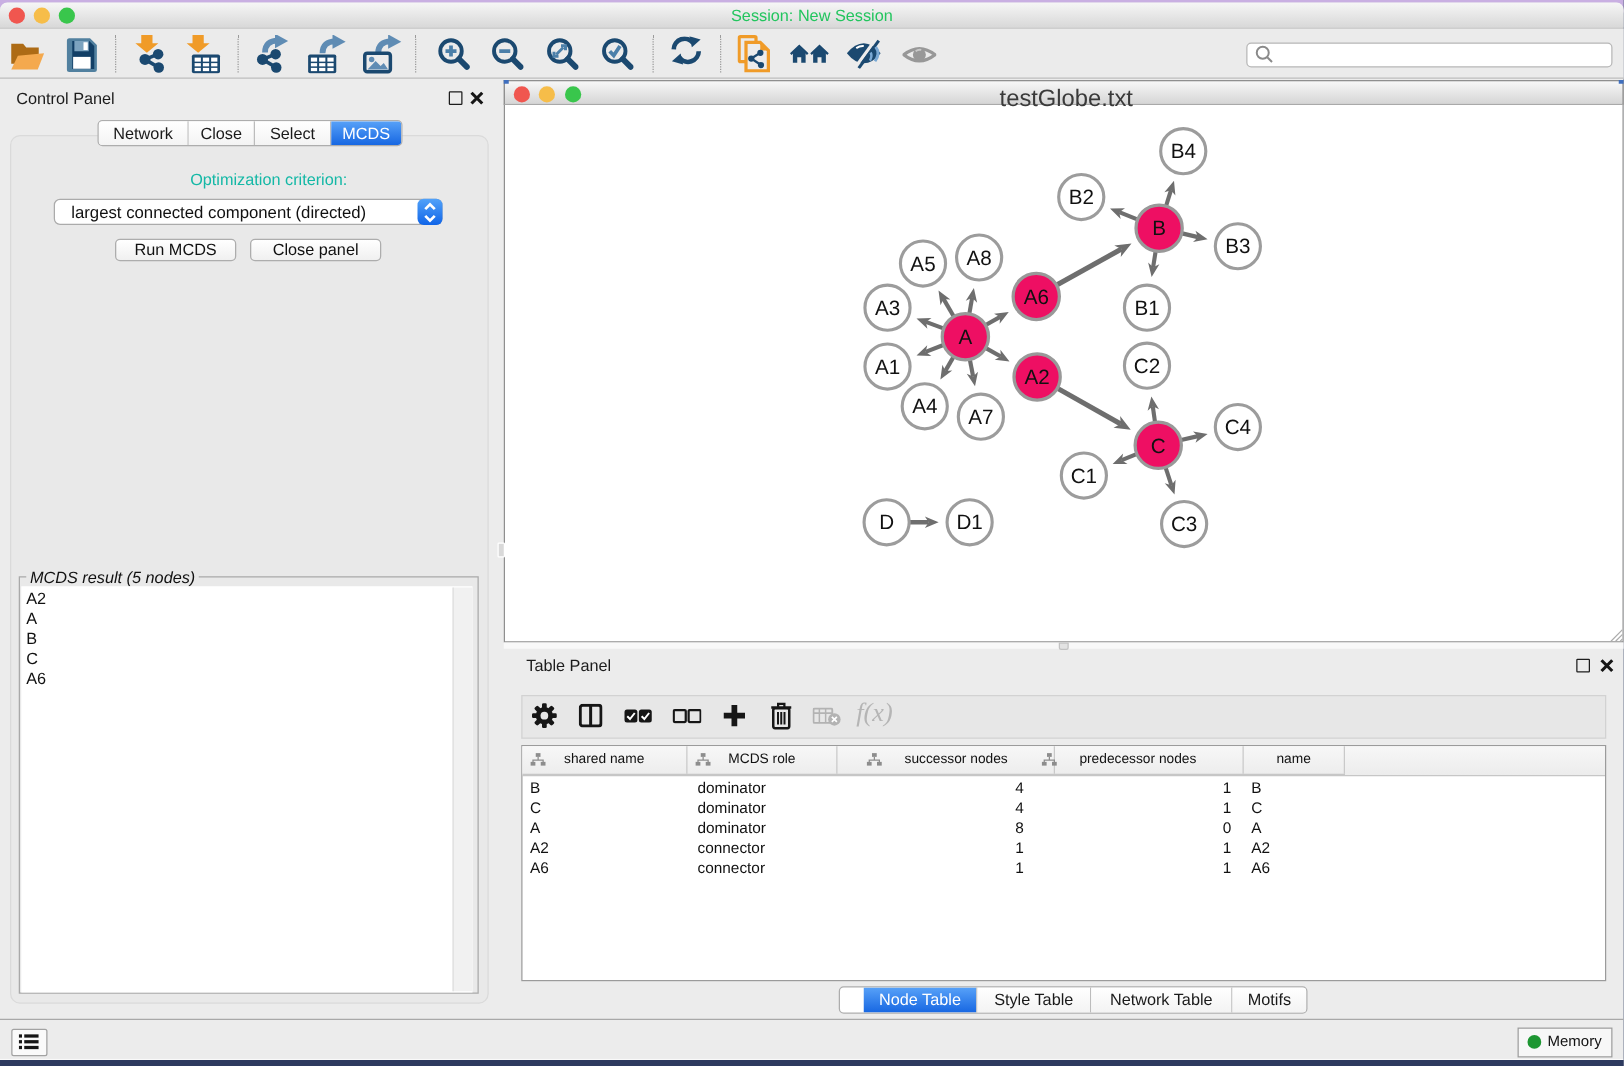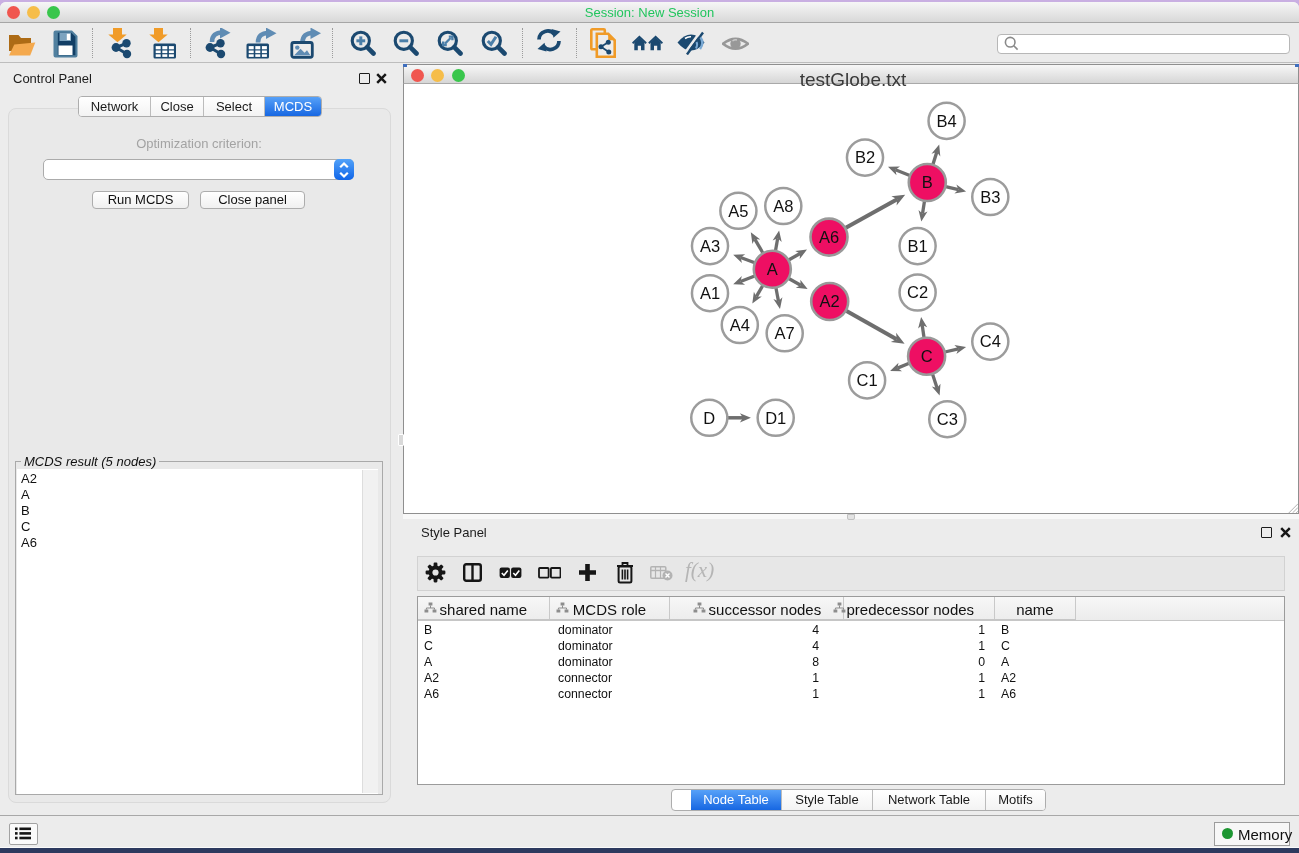--- a/index.html
+++ b/index.html
@@ -16,54 +16,54 @@
 #search{left:997px;top:34px;width:291px;height:18px;background:#fff;border:1px solid #b7b7b7;border-radius:4px;}
 .hdrtxt{font-size:13px;color:#1c1c1c;}
 .flt{width:9px;height:9px;border:1.6px solid #1c1c1c;border-radius:1px;background:transparent;}
 .cls{width:11px;height:11px;}
 
 #tabs{left:78px;top:96px;height:19px;display:flex;border:1px solid #adadad;border-radius:4px;overflow:hidden;background:#fff;}
 #tabs .tab{font-size:13px;line-height:19px;text-align:center;color:#1a1a1a;background:linear-gradient(#fff,#f3f3f3);border-right:1px solid #bcbcbc;}
 #tabs .tab:last-child{border-right:none;}
 #tabs .sel{background:linear-gradient(#57a1f8,#1767e2);color:#fff;}
 #cpanel{left:8px;top:108px;width:381px;height:693px;background:#e9e9e9;border:1px solid #dadada;border-radius:8px;}
-#optlabel{left:8px;top:136px;width:382px;text-align:center;font-size:13px;color:#a3a3a3;}
+#optlabel{left:24px;top:136px;width:382px;text-align:center;font-size:13px;color:#14b8a6;}
 #combo{left:43px;top:159px;width:309px;height:19px;background:#fff;border:1px solid #ababab;border-radius:5px;}
 #combo .ctext{position:absolute;left:13px;top:0;font-size:13.4px;line-height:19px;color:#111;}
 #combo .step{position:absolute;right:-1px;top:-1px;width:20px;height:21px;border-radius:5px;
  background:linear-gradient(#52a2f9,#1065e8);}
 .btn{height:16px;background:linear-gradient(#ffffff,#f0f0f0);border:1px solid #adadad;border-radius:4px;
  font-size:13px;text-align:center;line-height:16px;color:#111;}
 #fieldset{left:15px;top:461px;width:366px;height:332px;border:1px solid #a9a9a9;}
 #legend{left:21px;top:454px;font-size:13px;color:#111;background:#e9e9e9;padding:0 3px;font-style:italic;}
 #mlist{left:17px;top:469px;width:361px;height:325px;background:#fff;font-size:13px;color:#111;line-height:16px;}
 #mscroll{left:362px;top:470px;width:15px;height:323px;background:#f1f1f1;border-left:1px solid #ddd;}
 
 #netwin{left:403px;top:64px;width:896px;height:450px;background:#fff;border:1px solid #8f8f8f;box-sizing:border-box;}
 #nettitle{left:403px;top:64px;width:896px;height:20px;background:linear-gradient(#f7f7f7,#d6d6d6);
  border:1px solid #8f8f8f;border-bottom:1px solid #a9a9a9;box-sizing:border-box;}
 #nettext{left:403px;top:69px;width:900px;text-align:center;font-size:19px;color:#3a3a3a;}
 
 #tptool{left:417px;top:556px;width:868px;height:35px;background:#e7e7e7;border:1px solid #d2d2d2;box-sizing:border-box;}
 #ttable{left:417px;top:596px;width:868px;height:189px;background:#fff;border:1px solid #9b9b9b;box-sizing:border-box;}
 #thead{position:absolute;left:0;top:0;width:866px;height:23px;background:linear-gradient(#f7f7f7,#ececec);border-bottom:1px solid #c6c6c6;}
 .hcol{position:absolute;top:0;height:22px;border-right:1px solid #c9c9c9;}
-.hlabel{position:absolute;top:4px;width:100%;text-align:center;font-size:15px;color:#111;}
+.hlabel{position:absolute;top:4px;width:100%;text-align:center;font-size:11px;color:#111;}
 .trow{position:absolute;height:16px;font-size:12.3px;color:#111;}
 .cell{position:absolute;top:1px;}
 #btabs{left:671px;top:789px;height:20px;display:flex;border:1px solid #adadad;border-radius:4px;overflow:hidden;background:#fff;}
 #btabs .tab{font-size:13px;line-height:20px;text-align:center;color:#1a1a1a;background:linear-gradient(#fff,#f3f3f3);border-right:1px solid #bcbcbc;}
 #btabs .tab:last-child{border-right:none;}
 #btabs .sel{background:linear-gradient(#57a1f8,#1767e2);color:#fff;margin-left:19px;}
 
 #statline{left:0;top:815px;width:1299px;height:0;border-top:1px solid #a8a8a8;}
 #listbtn{left:9px;top:823px;width:27px;height:20px;background:#fafafa;border:1px solid #a2a2a2;border-radius:2px;}
 #membtn{left:1214px;top:822px;width:74px;height:22px;background:#f7f7f7;border:1px solid #9c9c9c;}
 #memdot{left:1222px;top:828px;width:11px;height:11px;border-radius:50%;background:#1d9632;}
-#memtxt{left:1238px;top:826px;font-size:15px;color:#111;}
+#memtxt{left:1238px;top:826px;font-size:12px;color:#111;}
 </style></head>
 <body>
 <div class="abs" id="purple"></div>
 <div class="abs" id="app"></div>
 <div class="abs" id="titlebar"></div>
 <div class="abs light" style="left:7px;background:#f0564f;"></div>
 <div class="abs light" style="left:27px;background:#f6bd49;"></div>
 <div class="abs light" style="left:47px;background:#39c64c;"></div>
 <div class="abs" id="titletext">Session: New Session</div>
 <div class="abs" id="toolbar"></div>
@@ -228,20 +228,21 @@
   </svg>
 <div class="abs" id="cpanel"></div>
 <div class="abs" id="tabs">
  <div class="tab" style="width:71px">Network</div>
  <div class="tab" style="width:52px">Close</div>
  <div class="tab" style="width:60px">Select</div>
  <div class="tab sel" style="width:56px">MCDS</div>
 </div>
 <div class="abs" id="optlabel">Optimization criterion:</div>
 <div class="abs" id="combo">
+    <span class="ctext">largest connected component (directed)</span>
  <div class="step"><svg width="20" height="22" viewBox="0 0 20 22">
   <path d="M6.2 8.3 L10 4.5 L13.8 8.3" fill="none" stroke="#fff" stroke-width="2.2"></path>
         <path d="M6.2 13.7 L10 17.5 L13.8 13.7" fill="none" stroke="#fff" stroke-width="2.2"></path>
       </svg></div>
 </div>
 <div class="abs btn" style="left:92px;top:191px;width:95px;">Run MCDS</div>
 <div class="abs btn" style="left:200px;top:191px;width:103px;">Close panel</div>
 <div class="abs" id="fieldset"></div>
 <div class="abs" id="legend">MCDS result (5 nodes)</div>
 <div class="abs" id="mlist">
@@ -336,21 +337,21 @@
 <text x="306.3" y="337.6" text-anchor="middle" font-size="16.5" fill="#111">D</text>
 <circle cx="372.7" cy="331.8" r="18.05" fill="#ffffff" stroke="#9c9c9c" stroke-width="2.5"></circle>
 <text x="372.7" y="337.6" text-anchor="middle" font-size="16.5" fill="#111">D1</text>
 
 </svg>
 <svg class="abs" style="left:1286px;top:501px" width="12" height="12" viewBox="0 0 13 13">
  <line x1="3" y1="13" x2="13" y2="3" stroke="#aaa" stroke-width="1"></line>
  <line x1="7" y1="13" x2="13" y2="7" stroke="#aaa" stroke-width="1"></line>
  <line x1="11" y1="13" x2="13" y2="11" stroke="#aaa" stroke-width="1"></line>
   </svg>
-<div class="abs hdrtxt" style="left:421px;top:525px;">Style Panel</div>
+<div class="abs hdrtxt" style="left:421px;top:525px;">Table Panel</div>
 <div class="abs flt" style="left:1261px;top:527px;"></div>
 <svg class="abs cls" style="left:1280px;top:527px" viewBox="0 0 11 11">
     <path d="M1.2 1.2 L9.8 9.8 M9.8 1.2 L1.2 9.8" stroke="#161616" stroke-width="2.5"></path>
   </svg>
 <div class="abs" id="tptool"></div>
 <svg class="abs" style="left:425px;top:562px" width="21" height="21" viewBox="0 0 21 21">
     <g fill="#161616">
       <circle cx="10.5" cy="10.5" r="6.9"></circle>
       <rect x="8.6" y="0.6" width="3.8" height="4.4" rx="1.1" transform="rotate(0 10.5 10.5)"></rect>
       <rect x="8.6" y="0.6" width="3.8" height="4.4" rx="1.1" transform="rotate(45 10.5 10.5)"></rect>

